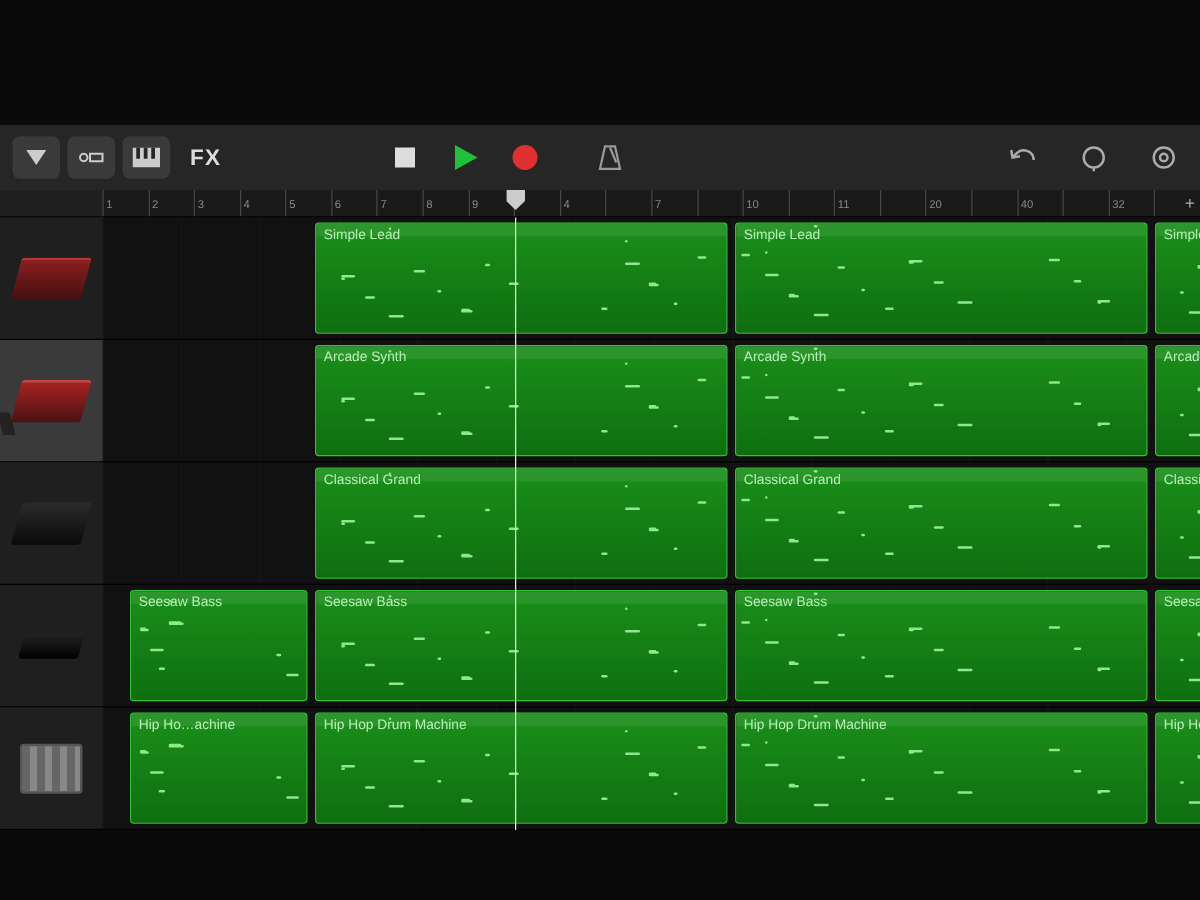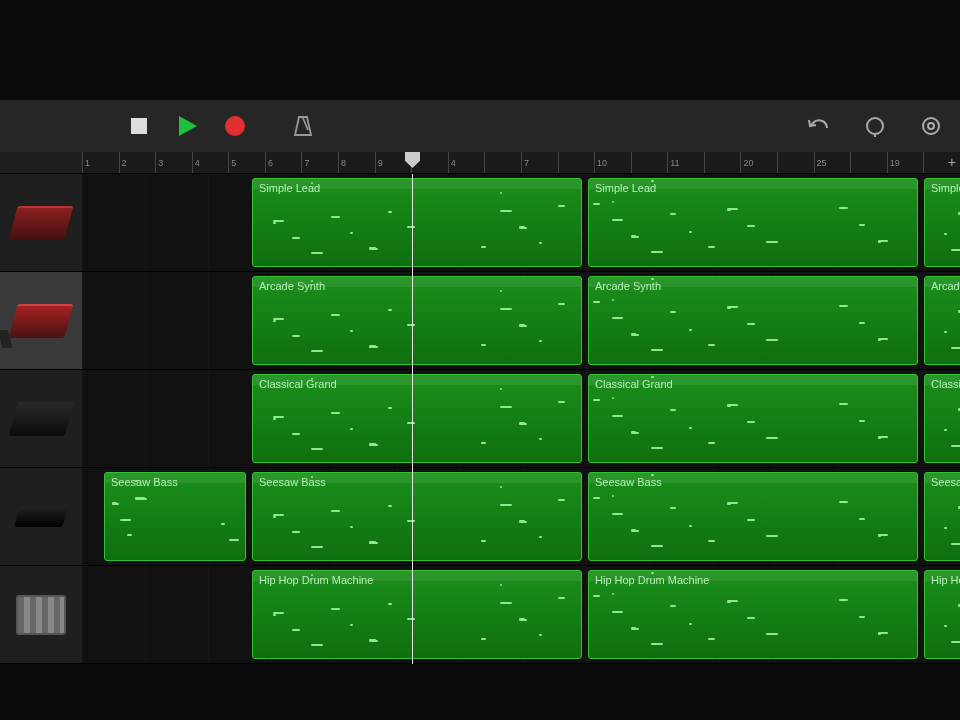--- a/index.html
+++ b/index.html
@@ -38,20 +38,42 @@
   .playhead { position: absolute; top: 0; bottom: 0; width: 1px; background: #e8e8e8; z-index: 50; }
   .playhead::before { content:""; position:absolute; top:-22px; left:-7px; width:15px; height:16px; background:#ccc; clip-path: polygon(0 0,100% 0,100% 55%,50% 100%,0 55%); }
   .bottom-spacer { position: absolute; bottom: 0; left: 0; right: 0; height: 56px; background: #0a0a0a; }
 </style>
 </head>
 <body>
 
 <div class="top-spacer"></div>
 
 <div class="toolbar">
+  <div class="tb-group">
+    <div class="tb-btn">
+      <svg width="16" height="12" viewBox="0 0 16 12">
+          <polygon points="0,0 16,0 8,12" fill="#ccc"></polygon>
+        </svg>
+    </div>
+    <div class="tb-btn">
+      <svg width="22" height="14" viewBox="0 0 22 14">
+          <circle cx="5" cy="7" r="3" fill="none" stroke="#ccc" stroke-width="1.6"></circle>
+          <rect x="10" y="4" width="10" height="6" fill="none" stroke="#ccc" stroke-width="1.6"></rect>
+        </svg>
+    </div>
+    <div class="tb-btn">
+      <svg width="22" height="16" viewBox="0 0 22 16">
+          <rect x="0" y="0" width="22" height="16" fill="#ccc"></rect>
+          <rect x="3" y="0" width="3" height="9" fill="#262626"></rect>
+          <rect x="9" y="0" width="3" height="9" fill="#262626"></rect>
+          <rect x="15" y="0" width="3" height="9" fill="#262626"></rect>
+        </svg>
+    </div>
+    <div class="tb-btn plain fx">FX</div>
+  </div>
 
   <div class="center-transport">
     <div class="tb-btn plain">
       <svg width="20" height="20">
           <rect x="2" y="2" width="16" height="16" fill="#ddd"></rect>
         </svg>
     </div>
     <div class="tb-btn plain">
       <svg width="24" height="24" viewBox="0 0 24 24">
           <polygon points="4,2 22,12 4,22" fill="#1fc13c"></polygon>
@@ -108,23 +130,23 @@
       <div class="tick">4</div>
       <div class="tick"> </div>
       <div class="tick">7</div>
       <div class="tick"> </div>
       <div class="tick">10</div>
       <div class="tick"> </div>
       <div class="tick">11</div>
       <div class="tick"> </div>
       <div class="tick">20</div>
       <div class="tick"> </div>
-      <div class="tick">25</div>
-      <div class="tick"> </div>
-      <div class="tick">19</div>
+      <div class="tick">40</div>
+      <div class="tick"> </div>
+      <div class="tick">32</div>
       <div class="tick"> </div>
       <div class="plus">+</div>
     </div>
 </div>
 
 <div class="tracks-area">
   <div class="trk-headers" id="trk-headers">
       <div class="trk-head">
         <div class="instr kbd-red"></div>
       </div>
@@ -501,20 +523,37 @@
             <div class="dash" style="left: 20%; top: 82%; width: 10px;"></div>
             <div class="dash" style="left: 26%; top: -10%;"></div>
             <div class="dash" style="left: 26%; top: 20%; width: 6px;"></div>
             <div class="dash" style="left: 26%; top: 18%; width: 4px;"></div>
             <div class="dash" style="left: 38%; top: -45%;"></div>
             <div class="dash" style="left: 38%; top: -47%;"></div>
           </div>
         </div>
       </div>
       <div class="trk-lane">
+        <div class="region" style="left: 22px; width: 142px;">
+          <div class="label">Hip Ho…achine</div>
+          <div class="notes">
+            <div class="dash" style="left: 85%; top: 47%; width: 4px;"></div>
+            <div class="dash" style="left: 91%; top: 75%; width: 10px;"></div>
+            <div class="dash" style="left: 2%; top: -17%;"></div>
+            <div class="dash" style="left: 2%; top: 14%; width: 7px;"></div>
+            <div class="dash" style="left: 2%; top: 12%; width: 5px;"></div>
+            <div class="dash" style="left: 8%; top: 40%; width: 11px;"></div>
+            <div class="dash" style="left: 14%; top: -52%;"></div>
+            <div class="dash" style="left: 14%; top: -54%;"></div>
+            <div class="dash" style="left: 14%; top: 66%; width: 5px;"></div>
+            <div class="dash" style="left: 20%; top: -26%; width: 3px;"></div>
+            <div class="dash" style="left: 20%; top: 5%; width: 12px;"></div>
+            <div class="dash" style="left: 20%; top: 3%; width: 10px;"></div>
+          </div>
+        </div>
         <div class="region" style="left: 170px; width: 330px;">
           <div class="label">Hip Hop Drum Machine</div>
           <div class="notes">
             <div class="dash" style="left: 70%; top: 77%; width: 5px;"></div>
             <div class="dash" style="left: 76%; top: -15%; width: 2px;"></div>
             <div class="dash" style="left: 76%; top: 15%; width: 12px;"></div>
             <div class="dash" style="left: 82%; top: -77%;"></div>
             <div class="dash" style="left: 82%; top: 44%; width: 8px;"></div>
             <div class="dash" style="left: 82%; top: 42%; width: 6px;"></div>
             <div class="dash" style="left: 88%; top: 70%; width: 3px;"></div>

